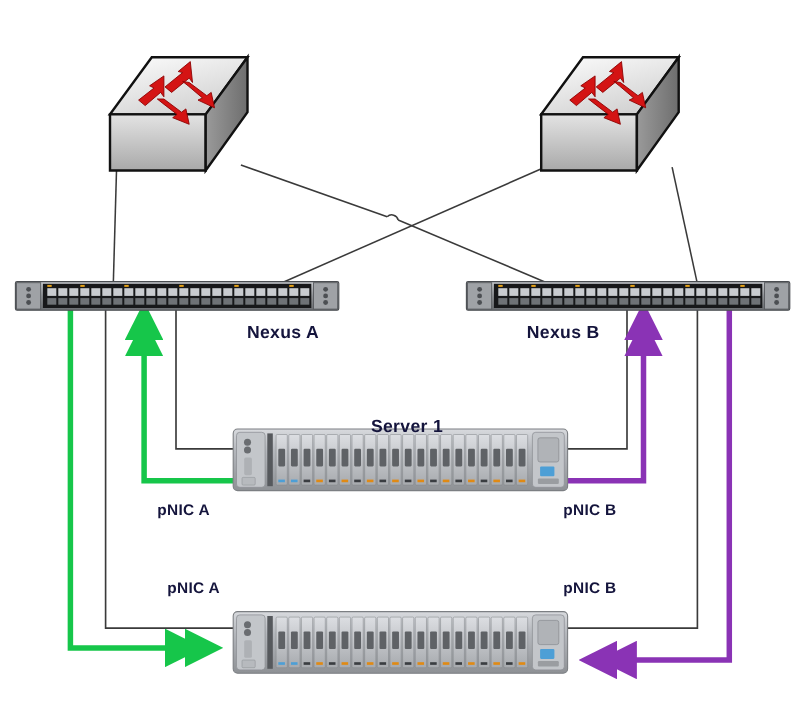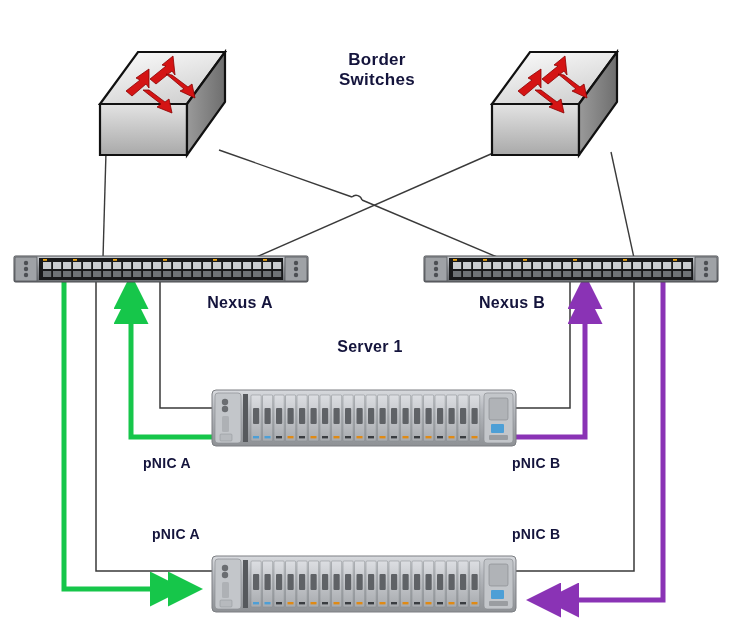--- a/index.html
+++ b/index.html
@@ -34,23 +34,23 @@
     letter-spacing: 0.3px;
     line-height: 1.18;
     text-align: center;
   }
   .lbl-border {
     font-size: 17px;
     left: 312px;
     top: 50px;
     width: 130px;
   }
-  .lbl-nexus-a { font-size: 16px; left: 190px; top: 294px; width: 100px; }
+  .lbl-nexus-a { font-size: 16px; left: 190px; top: 294px; width: 100px; text-align: right; }
   .lbl-nexus-b { font-size: 16px; left: 462px; top: 294px; width: 100px; }
-  .lbl-server1 { font-size: 16px; left: 310px; top: 338px; width: 120px; }
+  .lbl-server1 { font-size: 16px; left: 310px; top: 380px; width: 120px; }
   .lbl-server2 { font-size: 16px; left: 310px; top: 519px; width: 120px; }
   .lbl-pnic-a1 { font-size: 14px; left: 143px; top: 455px; width: 86px; text-align: left; }
   .lbl-pnic-b1 { font-size: 14px; left: 512px; top: 455px; width: 86px; text-align: left; }
   .lbl-pnic-a2 { font-size: 14px; left: 152px; top: 526px; width: 86px; text-align: left; }
   .lbl-pnic-b2 { font-size: 14px; left: 512px; top: 526px; width: 86px; text-align: left; }
 </style>
 </head>
 <body>
 
 <div id="diagram-root">
@@ -454,24 +454,20 @@
         <rect x="248" y="46" width="6" height="2.4" fill="#3a3d41"></rect>
           <rect x="259.5" y="46" width="6" height="2.4" fill="#e08a14"></rect>
       </g>
       <rect x="272" y="3" width="29" height="50" rx="3" fill="#c3c6ca" stroke="#8e9195" stroke-width="0.7"></rect>
       <rect x="277" y="8" width="19" height="22" rx="2" fill="#b0b3b7" stroke="#85888c" stroke-width="0.6"></rect>
       <rect x="279" y="34" width="13" height="9" rx="1" fill="#4d9fd6"></rect>
       <rect x="277" y="45" width="19" height="5" rx="1" fill="#9a9da1"></rect>
     </g>
   </svg>
 
-  <div class="lbl lbl-border">
-    <div>Border</div>
-    <div>Switches</div>
-  </div>
 
   <div class="lbl lbl-nexus-a">Nexus A</div>
   <div class="lbl lbl-nexus-b">Nexus B</div>
 
   <div class="lbl lbl-server1">Server 1</div>
 
   <div class="lbl lbl-pnic-a1">pNIC A</div>
   <div class="lbl lbl-pnic-b1">pNIC B</div>
   <div class="lbl lbl-pnic-a2">pNIC A</div>
   <div class="lbl lbl-pnic-b2">pNIC B</div>

